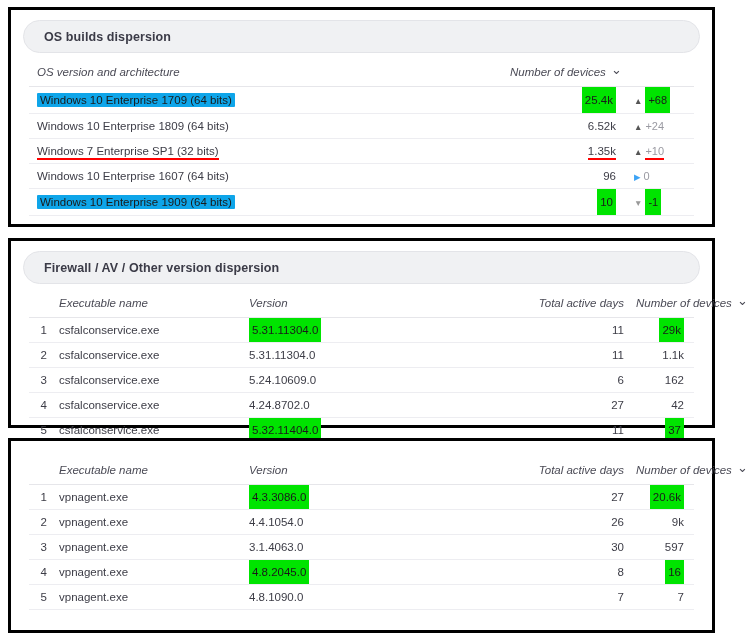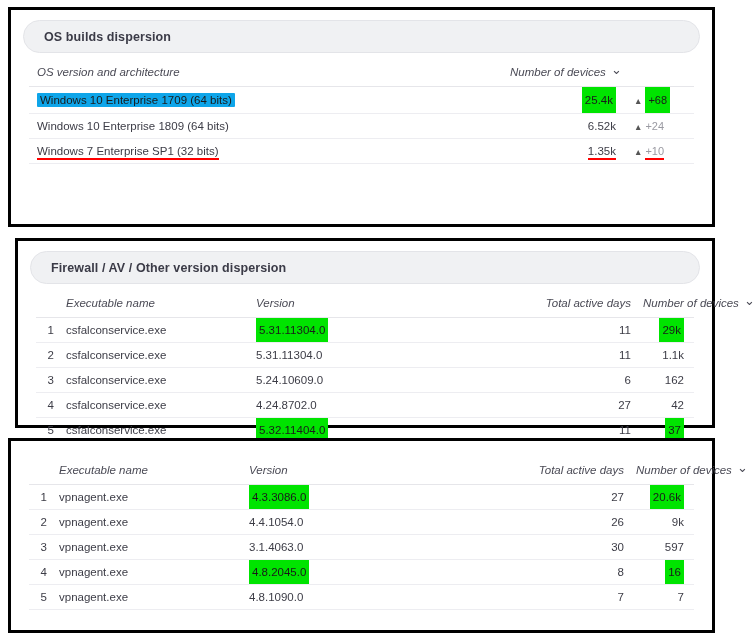--- a/index.html
+++ b/index.html
@@ -23,21 +23,21 @@
   }
   .panel {
     position: absolute;
     left: 8px;
     right: 8px;
     background: #ffffff;
     border: 3px solid #000000;
     box-sizing: border-box;
   }
   #panel-os { top: 7px; height: 220px; }
-  #panel-fw { top: 238px; height: 190px; margin-left: 7px; }
+  #panel-fw { top: 238px; height: 190px; }
   #panel-vpn { top: 438px; height: 195px; }
 
   .card {
     margin: 10px 12px 0 12px;
     box-sizing: border-box;
   }
   .card-head {
     background: #f0f1f3;
     border: 1px solid #e3e4e8;
     border-radius: 17px;
@@ -181,20 +181,30 @@
             </tr>
             <tr>
               <td class="os-name-cell">Windows 10 Enterprise 1809 (64 bits)</td>
               <td class="dev-cell">6.52k</td>
               <td class="delta-cell"><span class="tri-up"></span><span>+24</span></td>
             </tr>
             <tr>
               <td class="os-name-cell"><span class="underline-red">Windows 7 Enterprise SP1 (32 bits)</span></td>
               <td class="dev-cell"><span class="underline-red">1.35k</span></td>
               <td class="delta-cell"><span class="tri-up"></span><span class="underline-red">+10</span></td>
+            </tr>
+            <tr>
+              <td class="os-name-cell">Windows 10 Enterprise 1607 (64 bits)</td>
+              <td class="dev-cell">96</td>
+              <td class="delta-cell"><span class="tri-flat"></span><span>0</span></td>
+            </tr>
+            <tr>
+              <td class="os-name-cell"><span class="hl-wide">Windows 10 Enterprise 1909 (64 bits)</span></td>
+              <td class="dev-cell"><span class="hl">10</span></td>
+              <td class="delta-cell"><span class="tri-down"></span><span class="hl">-1</span></td>
             </tr>
           </tbody>
         </table>
       </div>
     </div>
   </section>
 
   <section class="panel" id="panel-fw">
     <div class="card">
       <div class="card-head">

